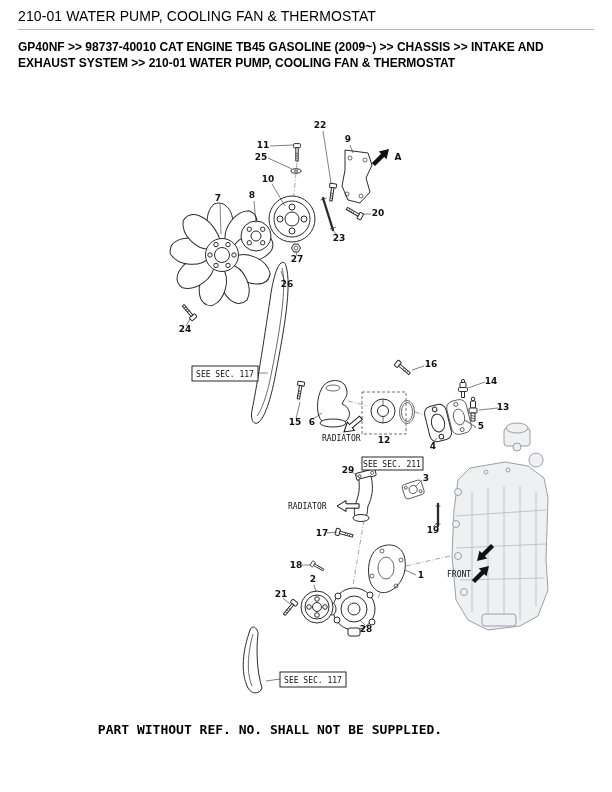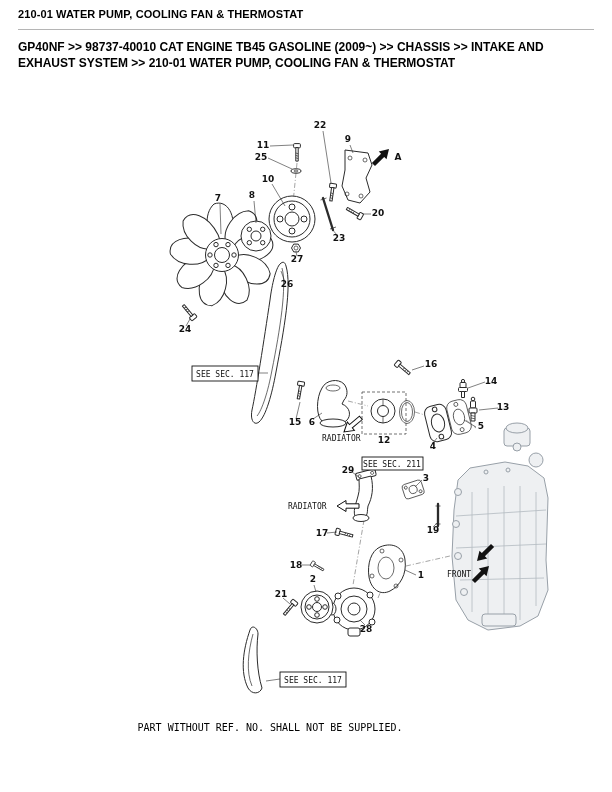--- a/index.html
+++ b/index.html
@@ -1,21 +1,21 @@
 <!DOCTYPE html>
 <html><head>
 <meta charset="utf-8">
 <style>
   html,body{margin:0;padding:0;background:#fff;}
   body{width:612px;height:792px;position:relative;font-family:"Liberation Sans",sans-serif;color:#000;overflow:hidden;}
-  .section-title{position:absolute;left:18px;top:8px;font-size:11px;font-weight:bold;letter-spacing:.1px;}
+  .section-title{position:absolute;left:18px;top:8px;font-size:14px;font-weight:normal;letter-spacing:.1px;}
   .rule{position:absolute;left:18px;top:29px;width:576px;border-top:1px solid #b5b5b5;height:0;}
   .breadcrumb{position:absolute;left:18px;top:40px;width:576px;font-size:12px;font-weight:bold;line-height:1.3;}
   .footer-note{position:absolute;left:0;top:722px;width:540px;text-align:center;
-               font-family:"DejaVu Sans Mono",monospace;font-size:10px;}
+               font-family:"DejaVu Sans Mono",monospace;font-size:13px;font-weight:bold;}
   svg{position:absolute;left:0;top:0;}
   .part{fill:#fff;stroke:#2b2b2b;stroke-width:1;stroke-linejoin:round;}
   .thin{fill:none;stroke:#2b2b2b;stroke-width:.7;}
   .stud{fill:none;stroke:#2b2b2b;stroke-width:2.3;stroke-linecap:round;}
   .leader{stroke:#2b2b2b;stroke-width:.6;fill:none;}
   .axis{stroke:#666;stroke-width:.6;fill:none;stroke-dasharray:5 2 1 2;}
   .dashedbox{fill:none;stroke:#333;stroke-width:.7;stroke-dasharray:3 2;}
   .callout{font:bold 9px "DejaVu Sans",sans-serif;fill:#111;text-anchor:middle;}
   .boxlabel{font:8px "DejaVu Sans Mono",monospace;fill:#111;text-anchor:middle;}
   .sideLabel{font:8px "DejaVu Sans Mono",monospace;fill:#111;}

